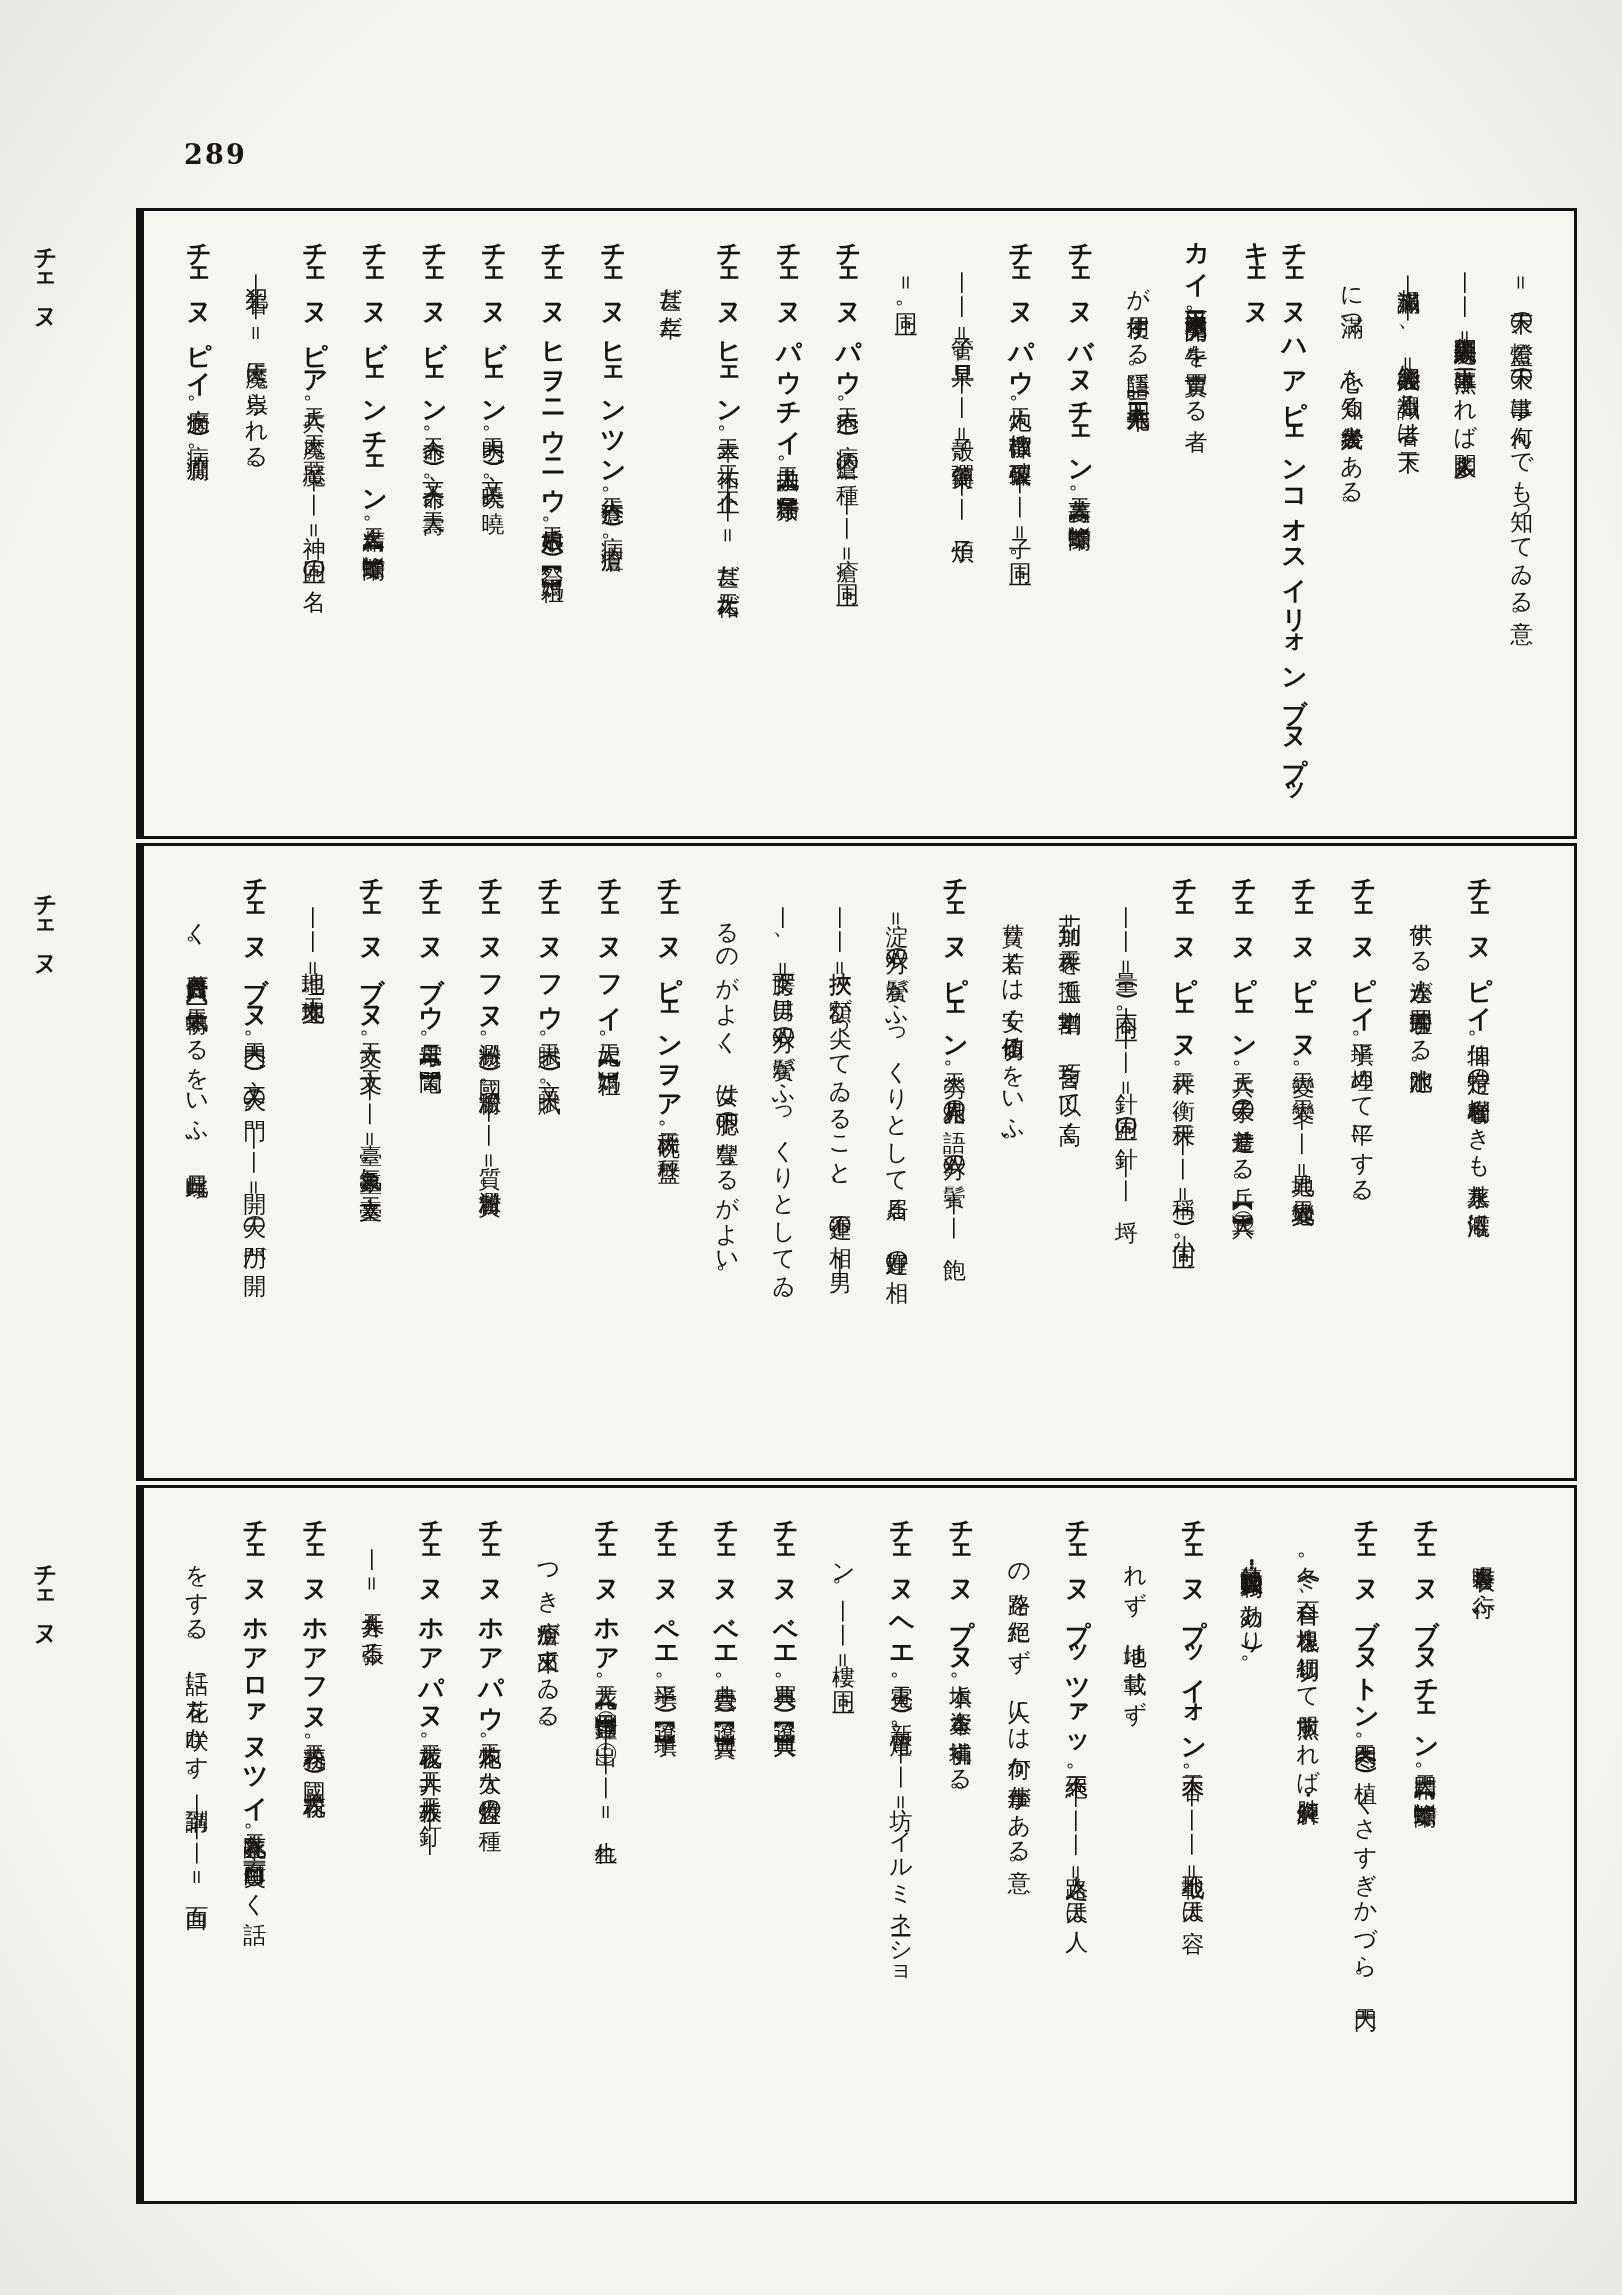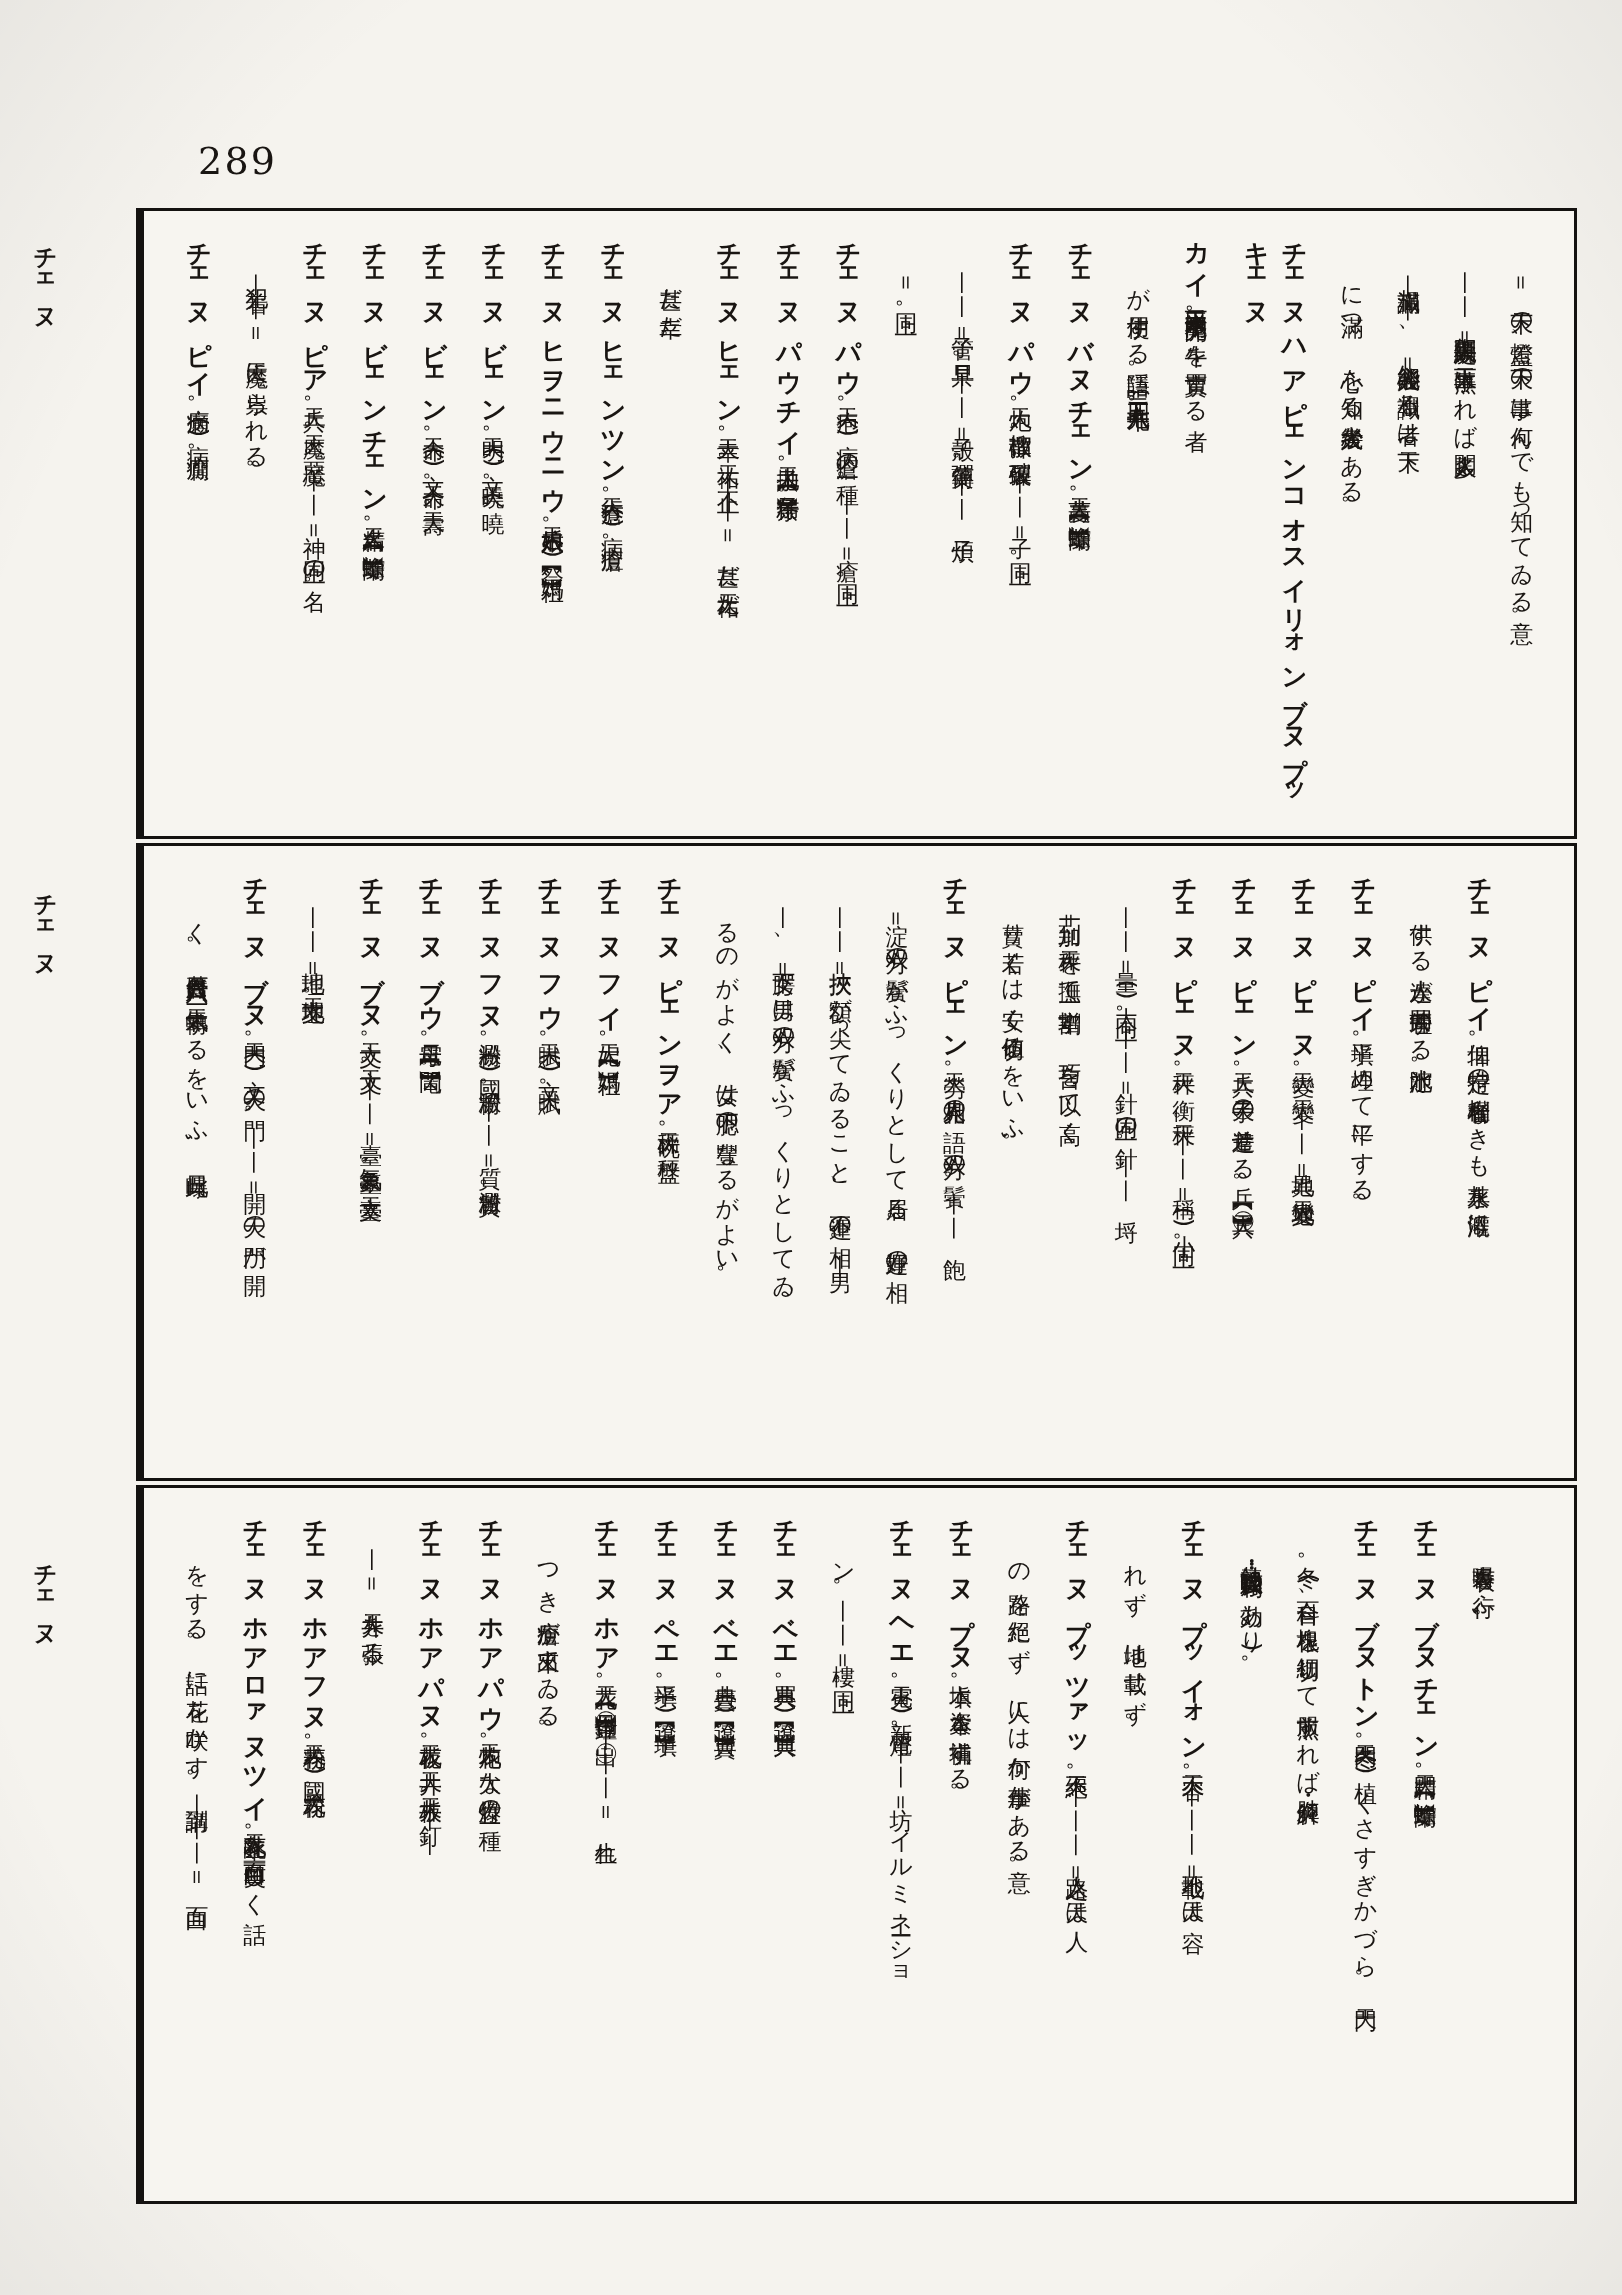--- a/index.html
+++ b/index.html
@@ -8,23 +8,23 @@
     background:#f5f3ee;
     font-family:"DejaVu Sans",sans-serif;
     color:#191512;
     position:relative;
     overflow:hidden;
   }
   
   .scan-edge{position:absolute;left:0;top:0;width:1623px;height:2295px;pointer-events:none;
     background:radial-gradient(ellipse at 50% 50%, rgba(0,0,0,0) 78%, rgba(0,0,0,0.05) 100%);}
   .page-number{
-    position:absolute;left:198px;top:139px;
+    position:absolute;left:184px;top:139px;
     font-family:"DejaVu Serif",serif;
-    font-weight:normal;font-size:38px;letter-spacing:2.2px;
+    font-weight:bold;font-size:27px;letter-spacing:2.2px;
   }
   .margin-tab{
     position:absolute;left:31px;
     writing-mode:vertical-rl;text-orientation:upright;
     font-weight:bold;font-size:23px;letter-spacing:3.2px;
   }
   #tab-1{top:232px;}
   #tab-2{top:879px;}
   #tab-3{top:1549px;}
   .frame{

